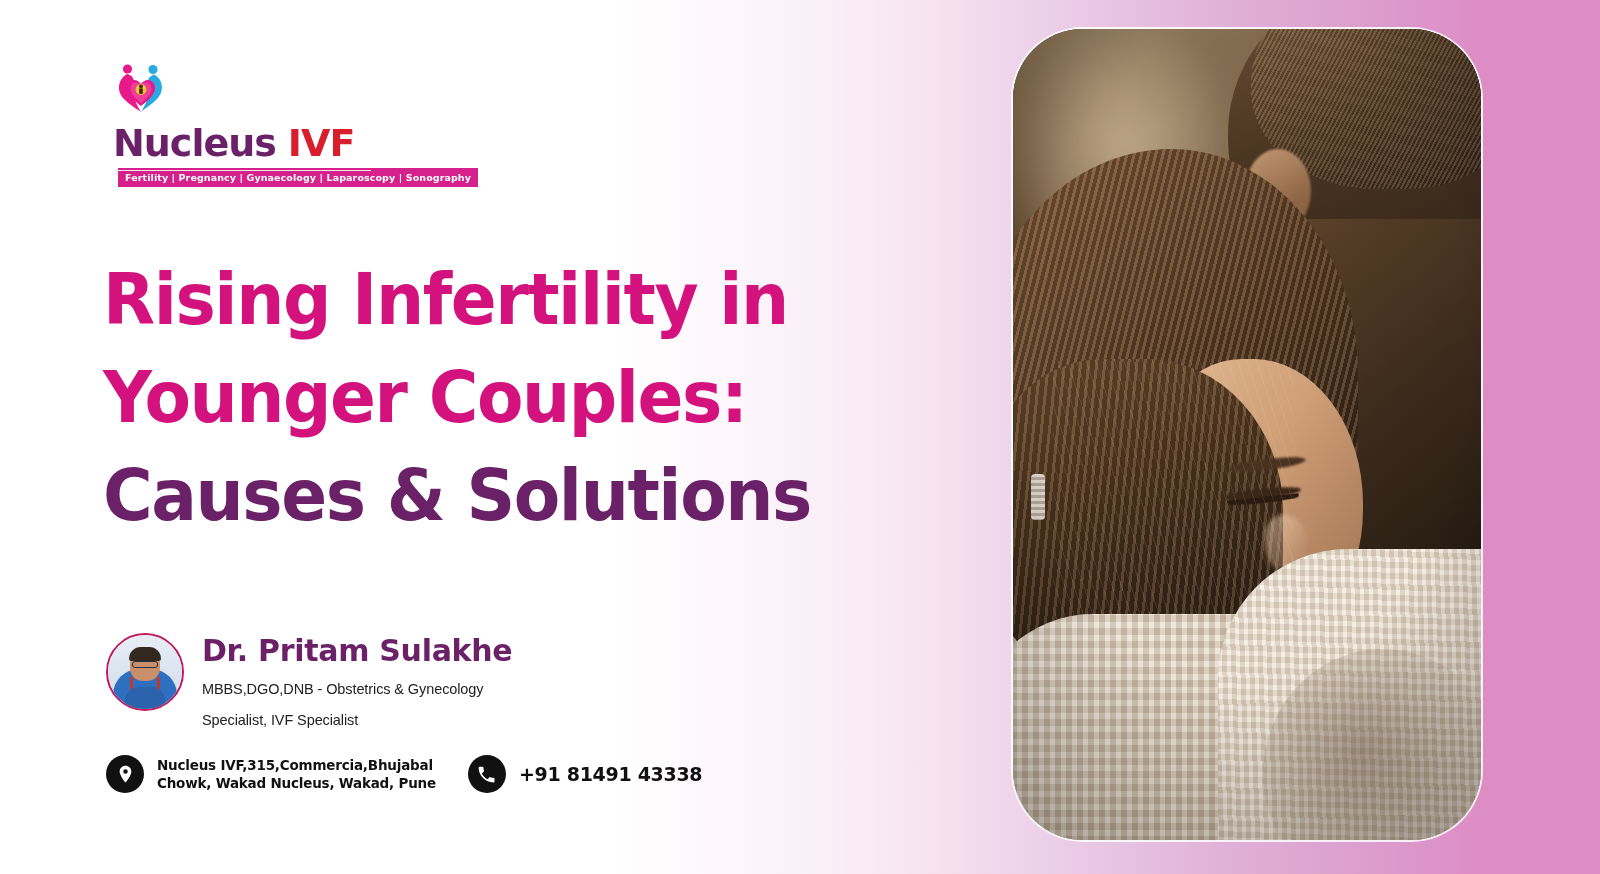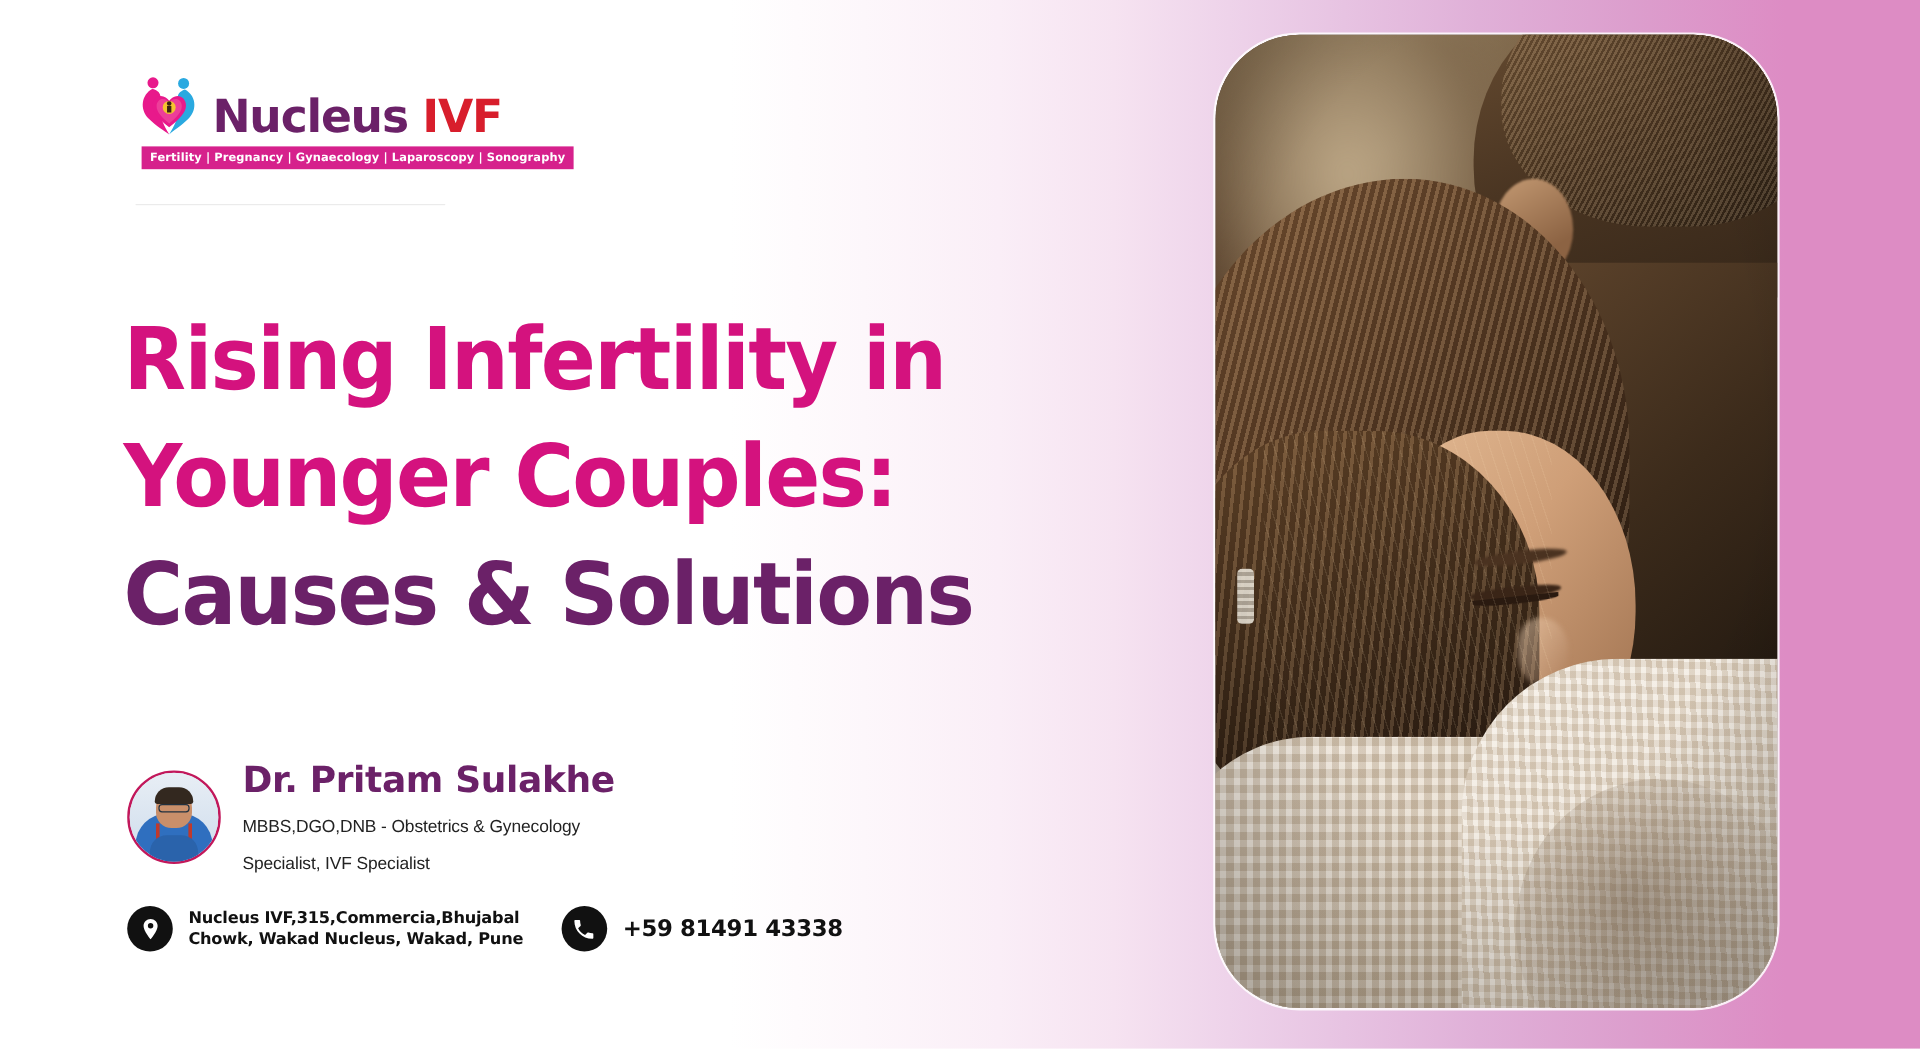--- a/index.html
+++ b/index.html
@@ -21,21 +21,21 @@
        #dc9ecd 85%,  #dd8cc4 93%, #dd8cc4 100%);
   }
 
   
   #left-col{
     position:absolute; left:0; top:0; width:1000px; height:874px;
   }
 
   
   #logo-block{ position:absolute; left:113px; top:60px; }
-  #logo-row{ display:flex; align-items:flex-end; gap:8px; }
+  #logo-row{ display:flex; align-items:flex-start; gap:8px;flex-direction:column; }
   #logo-mark{ width:56px; height:56px; position:relative; flex:none; }
   #logo-word{
     font-family:"DejaVu Sans", sans-serif;
     font-size:38px; font-weight:700; letter-spacing:-1px;
     line-height:1; white-space:nowrap;
   }
   .word-nucleus{ color:#6B2168; }
   .word-ivf{ color:#D81E2C; margin-left:12px; }
   #logo-tagline{
     margin-top:6px; margin-left:5px;
@@ -66,21 +66,21 @@
     transform:scaleX(.94);
     transform-origin:left center;
     white-space:nowrap;
   }
   .hl-pink{ color:#D4127E; }
   .hl-purple{ color:#6B2168; }
 
   
   #doctor-block{
     position:absolute; left:106px; top:633px;
-    display:flex; align-items:center; gap:18px;
+    display:flex; align-items:flex-start; gap:18px;
   }
   #doctor-avatar{
     width:78px; height:78px; border-radius:50%;
     border:2.5px solid #C2185B;
     overflow:hidden; position:relative; flex:none;
     background:#dfe9f3;
   }
   .av-bg{ position:absolute; inset:0; background:linear-gradient(180deg,#e8eef5 0%,#cddcec 100%); }
   .av-body{
     position:absolute; left:50%; transform:translateX(-50%);
@@ -338,21 +338,21 @@
         <span>Nucleus IVF,315,Commercia,Bhujabal</span><br>
         <span>Chowk, Wakad Nucleus, Wakad, Pune</span>
       </span>
     </div>
     <div class="contact-item">
       <span class="contact-icon">
         <svg viewBox="0 0 24 24">
             <path d="M6.6 10.8c1.5 2.9 3.7 5.1 6.6 6.6l2.2-2.2c.3-.3.7-.4 1-.2 1.2.4 2.4.6 3.7.6.6 0 1 .4 1 1V20c0 .6-.4 1-1 1C10.6 21 3 13.4 3 4c0-.6.4-1 1-1h3.5c.6 0 1 .4 1 1 0 1.3.2 2.5.6 3.7.1.3 0 .7-.2 1l-2.3 2.1z"></path>
           </svg>
       </span>
-      <span id="phone-text">+59 81491 43338</span>
+      <span id="phone-text">+91 81491 43338</span>
     </div>
   </div>
 
 </div>
 
 <div id="photo-frame">
   <span class="ph ph-bg"></span>
   <span class="ph ph-blur"></span>
   <span class="ph ph-man-head"></span>
   <span class="ph ph-man-hair"></span>

